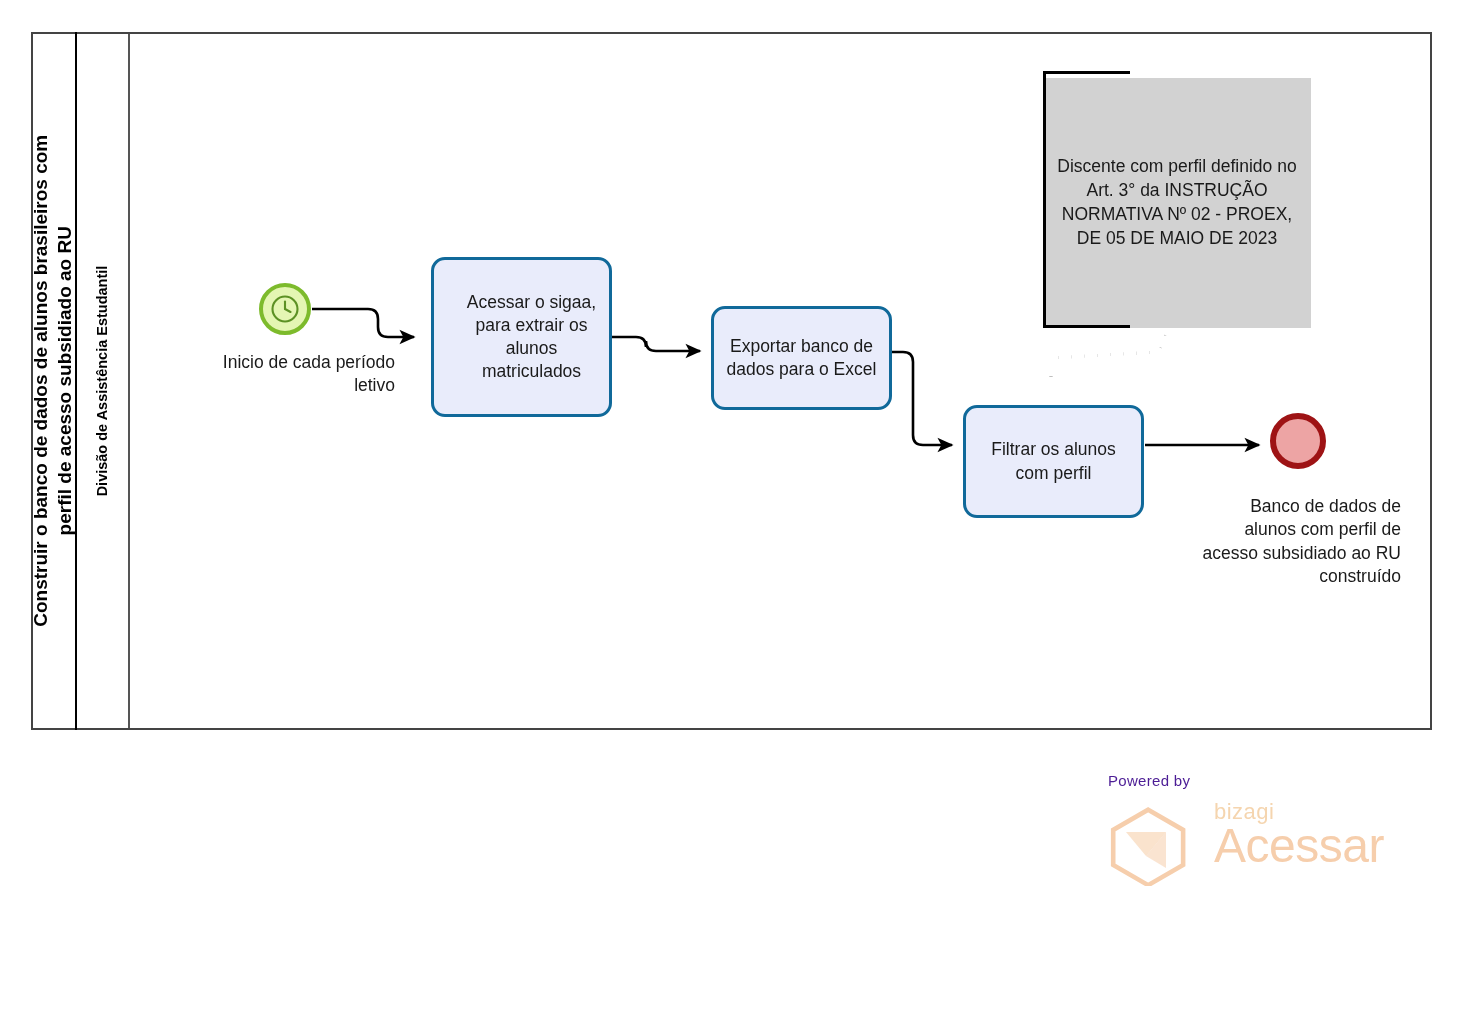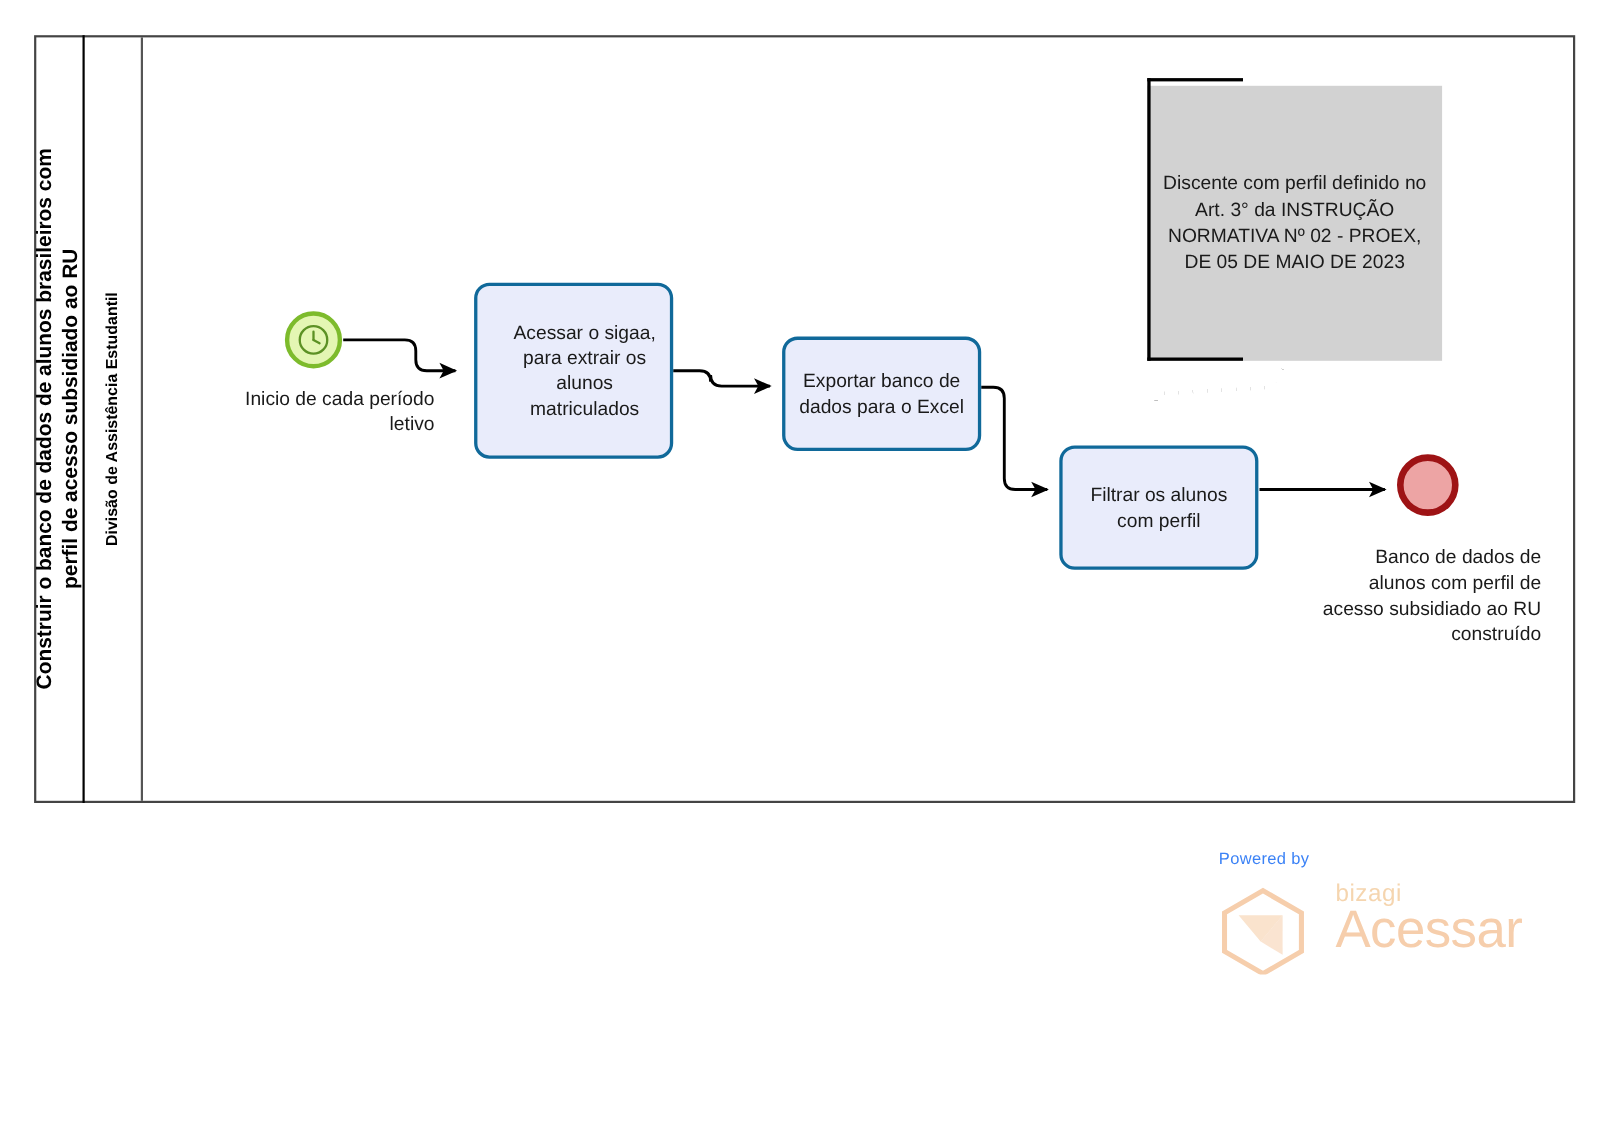--- a/index.html
+++ b/index.html
@@ -163,21 +163,21 @@
     left: 1104px;
     top: 772px;
     width: 270px;
     height: 110px;
   }
   .wm-powered {
     position: absolute;
     left: 4px;
     top: 0px;
     font-size: 15px;
-    color: #3b82f6;
+    color: #4c1d95;
     letter-spacing: 0.3px;
   }
   .wm-bizagi {
     position: absolute;
     left: 110px;
     top: 27px;
     font-size: 22px;
     color: #f5d5af;
     letter-spacing: 0.5px;
   }

